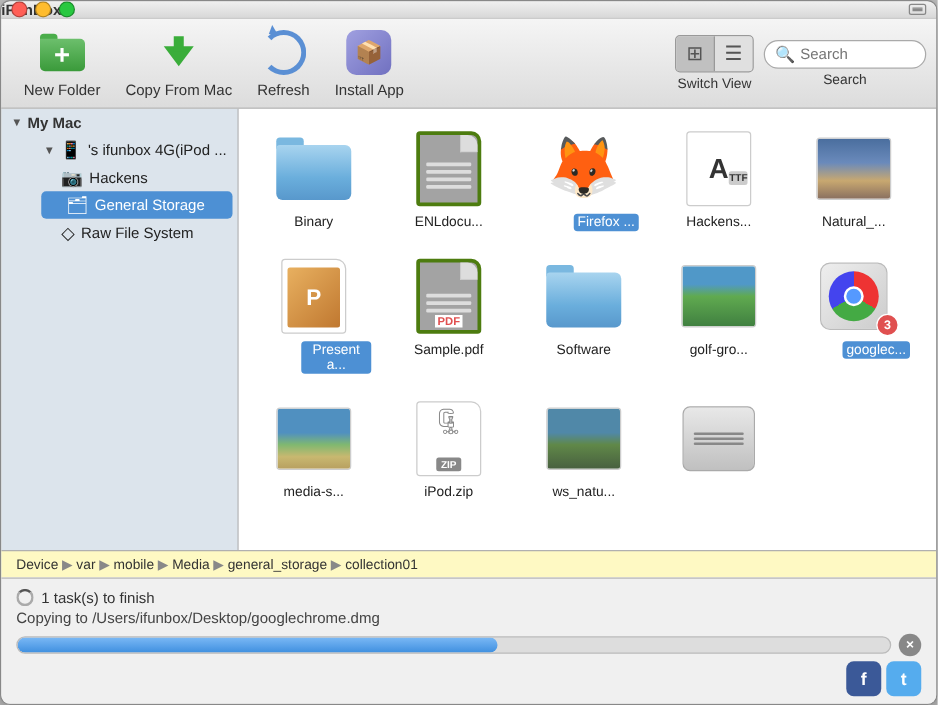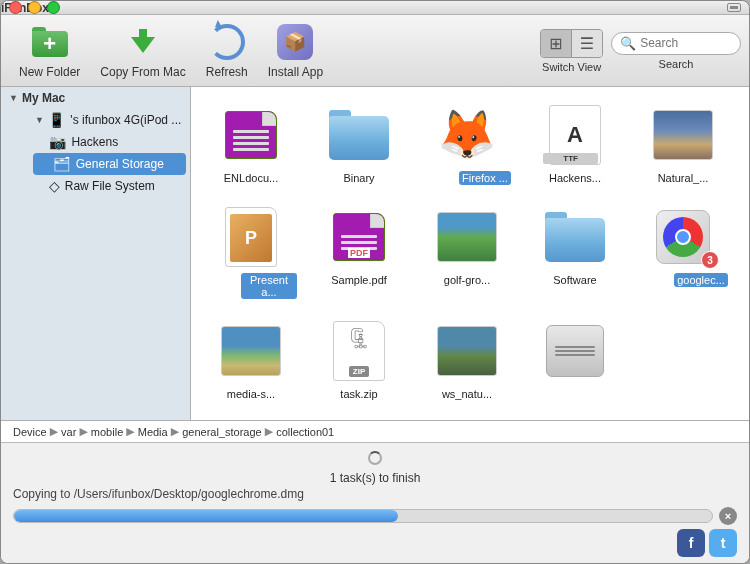--- a/index.html
+++ b/index.html
@@ -402,23 +402,23 @@
       bottom: 0;
     }
     .folder-blue .f-tab { background: #7ab8e0; }
     .folder-blue .f-body {
       background: linear-gradient(180deg, #a8d4ef 0%, #6aaedc 60%, #5898cc 100%);
     }
 
     
     .doc-icon {
       width: 52px;
-      height: 48px;
-      background: #a21caf;
-      border: 1px solid #4d7c0f;
+      height: 60px;
+      background: #a3a3a3;
+      border: 3px solid #4d7c0f;
       border-radius: 3px 8px 3px 3px;
       position: relative;
       display: flex;
       align-items: center;
       justify-content: center;
     }
     .doc-icon .doc-corner {
       position: absolute;
       top: 0;
       right: 0;
@@ -492,25 +492,25 @@
       display: flex;
       align-items: center;
       justify-content: center;
       font-size: 22px;
       font-weight: bold;
       color: #333;
       position: relative;
     }
     .ttf-badge {
       position: absolute;
-      bottom: 0;
+      bottom: 16px;
       right: 2px;
       font-size: 8px;
       background: #ccc;
-      padding: 1px 20px;
+      padding: 1px 0;
       border-radius: 2px;
     }
     .chrome-outer {
       width: 54px;
       height: 54px;
       border-radius: 8px;
       background: linear-gradient(135deg, #eee 0%, #ccc 100%);
       display: flex;
       align-items: center;
       justify-content: center;
@@ -622,21 +622,21 @@
       gap: 2px;
     }
     .disk-line {
       height: 2px;
       background: #888;
       border-radius: 1px;
     }
 
     
     .breadcrumb-bar {
-      background: #ffffff;
+      background: #fef9c3;
       border-top: 1px solid #b0b0b0;
       padding: 4px 12px;
       font-size: 11px;
       color: #333;
       display: flex;
       align-items: center;
       gap: 2px;
       height: 22px;
     }
     .breadcrumb-sep {
@@ -655,21 +655,20 @@
       padding: 8px 12px 6px;
       min-height: 90px;
     }
     .task-header {
       display: flex;
       align-items: center;
       gap: 6px;
       font-size: 12px;
       color: #333;
       margin-bottom: 2px;
-      flex-direction: column;
     }
     .spinner {
       width: 14px;
       height: 14px;
       border: 2px solid #aaa;
       border-top: 2px solid #555;
       border-radius: 50%;
       animation: spin 1s linear infinite;
     }
     @keyframes spin { to { transform: rotate(360deg); } }
@@ -828,48 +827,48 @@
           <div class="sidebar-item">
             <span class="item-icon">◇</span>
             <span>Raw File System</span>
           </div>
         </div>
       </div>
     </div>
 
     <div class="file-area">
       <div class="file-grid">
+
+        <div class="file-item">
+          <div class="file-icon">
+            <div class="folder-icon folder-blue">
+              <div class="f-tab"></div>
+              <div class="f-body"></div>
+            </div>
+          </div>
+          <span class="file-label">Binary</span>
+        </div>
 
         <div class="file-item">
           <div class="file-icon">
             <div class="doc-icon">
               <div class="doc-corner"></div>
               <div class="doc-lines">
                 <div class="doc-line"></div>
                 <div class="doc-line"></div>
                 <div class="doc-line"></div>
                 <div class="doc-line"></div>
               </div>
             </div>
           </div>
           <span class="file-label">ENLdocu...</span>
         </div>
 
         <div class="file-item">
           <div class="file-icon">
-            <div class="folder-icon folder-blue">
-              <div class="f-tab"></div>
-              <div class="f-body"></div>
-            </div>
-          </div>
-          <span class="file-label">Binary</span>
-        </div>
-
-        <div class="file-item">
-          <div class="file-icon">
             <div style="font-size:48px; line-height:1;">🦊</div>
           </div>
           <span class="file-label highlight">Firefox ...</span>
         </div>
 
         <div class="file-item">
           <div class="file-icon">
             <div class="ttf-icon">
               <span>A</span>
               <div class="ttf-badge">TTF</div>
@@ -906,35 +905,35 @@
                 <div class="doc-line"></div>
               </div>
               <div class="doc-badge">PDF</div>
             </div>
           </div>
           <span class="file-label">Sample.pdf</span>
         </div>
 
         <div class="file-item">
           <div class="file-icon">
-            <div class="img-thumb">
-                <div class="img-green"></div>
-              </div>
-          </div>
-          <span class="file-label">golf-gro...</span>
-        </div>
-
-        <div class="file-item">
-          <div class="file-icon">
             <div class="folder-icon folder-blue">
               <div class="f-tab"></div>
               <div class="f-body"></div>
             </div>
           </div>
           <span class="file-label">Software</span>
+        </div>
+
+        <div class="file-item">
+          <div class="file-icon">
+            <div class="img-thumb">
+                <div class="img-green"></div>
+              </div>
+          </div>
+          <span class="file-label">golf-gro...</span>
         </div>
 
         <div class="file-item">
           <div class="file-icon badge-overlay">
             <div class="chrome-outer">
               <div class="chrome-inner">
                 <div class="chrome-center"></div>
               </div>
             </div>
             <div class="badge-circle">3</div>
@@ -952,21 +951,21 @@
         </div>
 
         <div class="file-item">
           <div class="file-icon">
             <div class="zip-doc">
               <div class="doc-corner"></div>
               <div style="font-size:20px; color:#888;">🗜</div>
               <div class="zip-badge">ZIP</div>
             </div>
           </div>
-          <span class="file-label">task.zip</span>
+          <span class="file-label">iPod.zip</span>
         </div>
 
         <div class="file-item">
           <div class="file-icon">
             <div class="img-thumb">
                 <div class="img-nature"></div>
               </div>
           </div>
           <span class="file-label">ws_natu...</span>
         </div>

